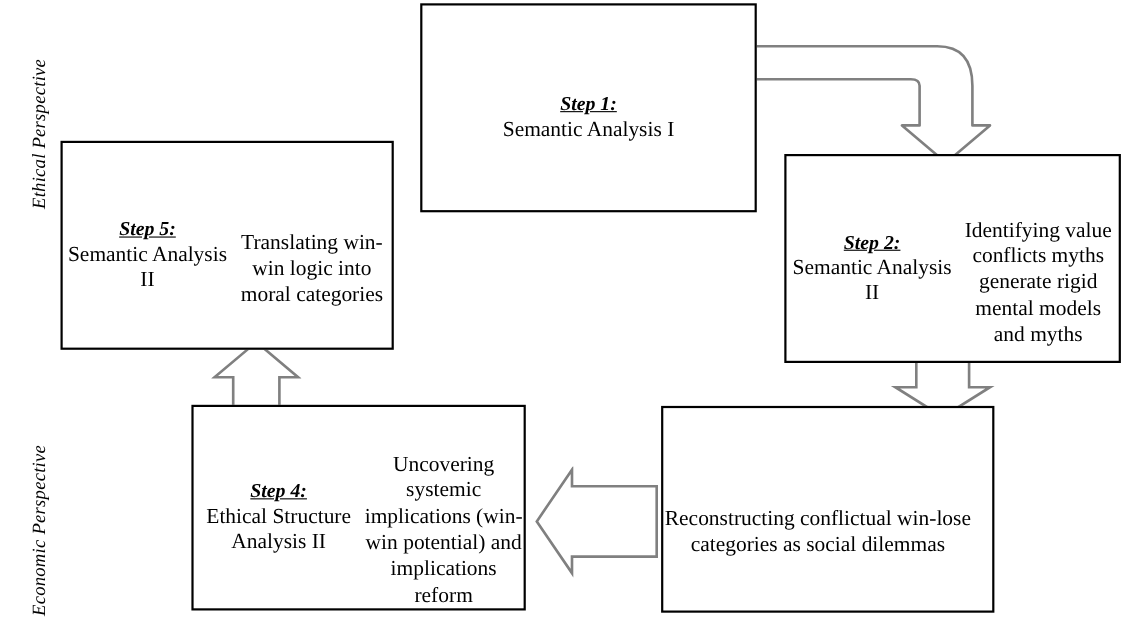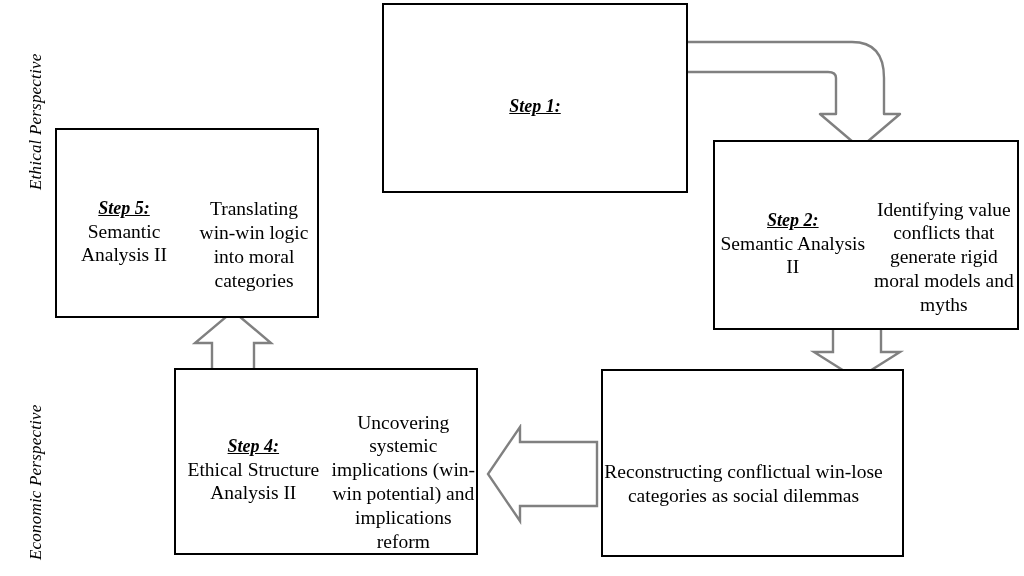--- a/index.html
+++ b/index.html
@@ -136,44 +136,45 @@
              L 62 69
              L 20 69
              L 20 35
              L 3 35
              Z"></path>
   </svg>
 
   <div class="step-box" style="left: 382px; top: 3px; width: 306px; height: 190px; padding-top: 18px;">
     <div class="step-title-wrap">
       <span class="step-num">Step 1:</span>
+      <span class="step-name">Semantic Analysis I</span>
     </div>
   </div>
 
   <div class="step-box" style="left: 713px; top: 140px; width: 306px; height: 190px; padding-top: 18px;">
     <div class="step-title-wrap">
       <span class="step-num">Step 2:</span>
       <span class="step-name">Semantic Analysis II</span>
     </div>
-    <div class="step-desc" style="margin-top: 26px;">Identifying value conflicts that generate rigid moral models and myths</div>
+    <div class="step-desc" style="margin-top: 26px;">Identifying value conflicts myths generate rigid mental models and myths</div>
   </div>
 
   <div class="step-box" style="left: 601px; top: 369px; width: 303px; height: 188px; padding-top: 17px;">
     <div class="step-desc" style="margin-top: 24px;">Reconstructing conflictual win-lose categories as social dilemmas</div>
   </div>
 
   <div class="step-box" style="left: 174px; top: 368px; width: 304px; height: 187px; padding-top: 17px;">
     <div class="step-title-wrap">
       <span class="step-num">Step 4:</span>
       <span class="step-name">Ethical Structure Analysis II</span>
     </div>
     <div class="step-desc" style="margin-top: 24px;">Uncovering systemic implications (win-win potential) and implications reform</div>
   </div>
 
-  <div class="step-box" style="left: 55px; top: 128px; width: 264px; height: 190px; padding-top: 18px;">
+  <div class="step-box" style="left: 55px; top: 128px; width: 303px; height: 190px; padding-top: 18px;">
     <div class="step-title-wrap">
       <span class="step-num">Step 5:</span>
       <span class="step-name">Semantic Analysis II</span>
     </div>
     <div class="step-desc" style="margin-top: 26px;">Translating win-win logic into moral categories</div>
   </div>
 
 </div>
 
 </body></html>

